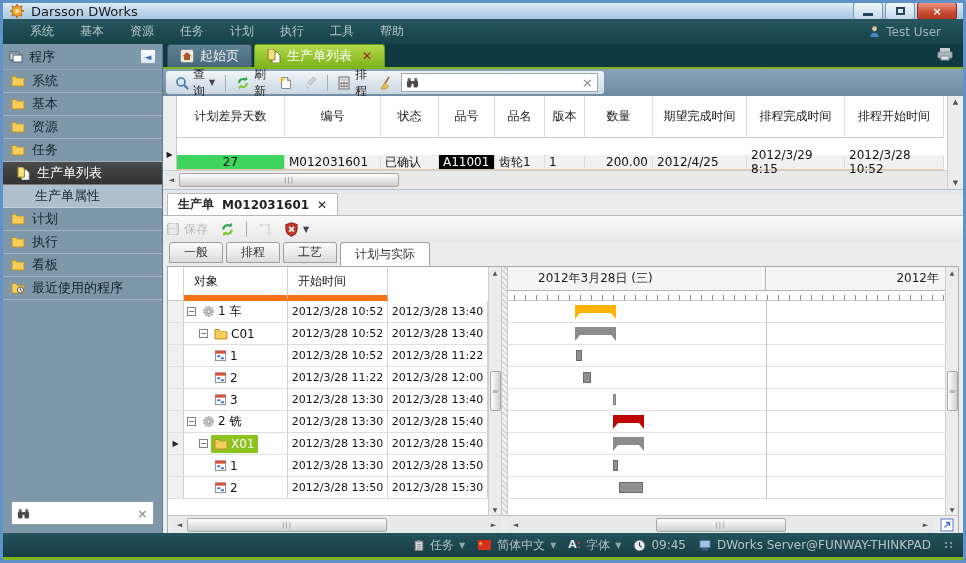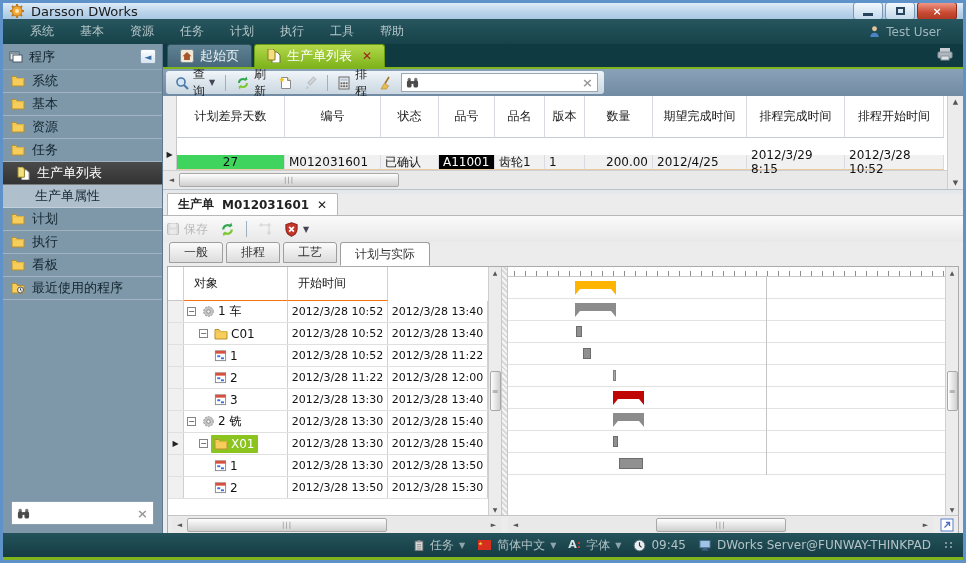--- a/index.html
+++ b/index.html
@@ -84,21 +84,21 @@
 
   
   .content { flex:1; display:flex; min-height:0; background:#FFF; border:1px solid #ABABAB; border-bottom:none; margin:0 4px; }
   .treewrap { width:333px; flex:0 0 auto; display:flex; min-width:0; }
   .treetbl { width:320px; flex:0 0 auto; }
   .trow { display:flex; height:22px; }
   .t-gutter { width:16px; flex:0 0 auto; background:#F0F0F0; border-right:1px solid #D0D0D0; display:flex; align-items:center; justify-content:center; font-size:8px; color:#222; }
   .t-obj { width:104px; flex:0 0 auto; border-right:1px solid #D0D0D0; display:flex; align-items:center; font-size:12px; color:#111; overflow:hidden; }
   .t-time { width:100px; flex:0 0 auto; border-right:1px solid #D0D0D0; display:flex; align-items:center; justify-content:center; font-size:11px; color:#111; white-space:nowrap; }
   .thead { height:34px; }
-  .thead .t-obj, .thead .t-time { font-size:12px; color:#1A1A1A; justify-content:flex-start; padding-left:10px; border-bottom:1px solid #f97316; background:#FFF; }
+  .thead .t-obj, .thead .t-time { font-size:12px; color:#1A1A1A; justify-content:flex-start; padding-left:10px; border-bottom:6px solid #f97316; background:#FFF; }
   .trow.body { border-bottom:1px solid #E0E0E0; }
   .expander { width:9px; height:9px; border:1px solid #848484; background:#FFF; font-size:8px; line-height:7px; text-align:center; color:#333; flex:0 0 auto; margin-right:3px; }
   .objcell-inner { display:flex; align-items:center; gap:3px; padding:2px 3px; border-radius:1px; }
   .objcell-inner.selected { background:#8CC41F; color:#FFF; }
   .tree-vscroll { width:13px; flex:0 0 auto; background:#ECECEC; border-left:1px solid #CFCFCF; display:flex; flex-direction:column; align-items:center; justify-content:space-between; padding:2px 0; font-size:6px; color:#555; }
   .vthumb { width:11px; height:40px; background:linear-gradient(90deg,#FEFEFE,#CFCFCF); border:1px solid #A8A8A8; border-radius:2px; display:flex; align-items:center; justify-content:center; color:#888; font-size:8px; }
   .splitter { width:7px; flex:0 0 auto; background:repeating-linear-gradient(45deg,#DADADA 0 2px,#F4F4F4 2px 4px); border-left:1px solid #C8C8C8; border-right:1px solid #C8C8C8; }
 
   
   .ganttwrap { flex:1; display:flex; min-width:0; }
@@ -683,20 +683,24 @@
             </div>
             <div class="tree-vscroll">
                 <span>▲</span>
                 <div class="vthumb">≡</div>
                 <span>▼</span>
               </div>
           </div>
           <div class="splitter"></div>
           <div class="ganttwrap">
             <div class="gantt">
+              <div class="g-head" id="gantt-head">
+                  <div class="g-day" style="width: 258px; border-right: 1px solid rgb(180, 180, 180); justify-content: flex-start; padding: 0px 8px 0px 30px;">2012年3月28日 (三)</div>
+                  <div class="g-day" style="flex: 1 1 0%; justify-content: flex-end; padding: 0px 6px;">2012年</div>
+                </div>
               <div class="g-ticks"></div>
               <div class="g-rows" id="gantt-rows">
                   <div class="g-divider" style="left: 258px;"></div>
                   <div class="g-row"></div>
                   <div class="g-row"></div>
                   <div class="g-row"></div>
                   <div class="g-row"></div>
                   <div class="g-row"></div>
                   <div class="g-row"></div>
                   <div class="g-row"></div>

